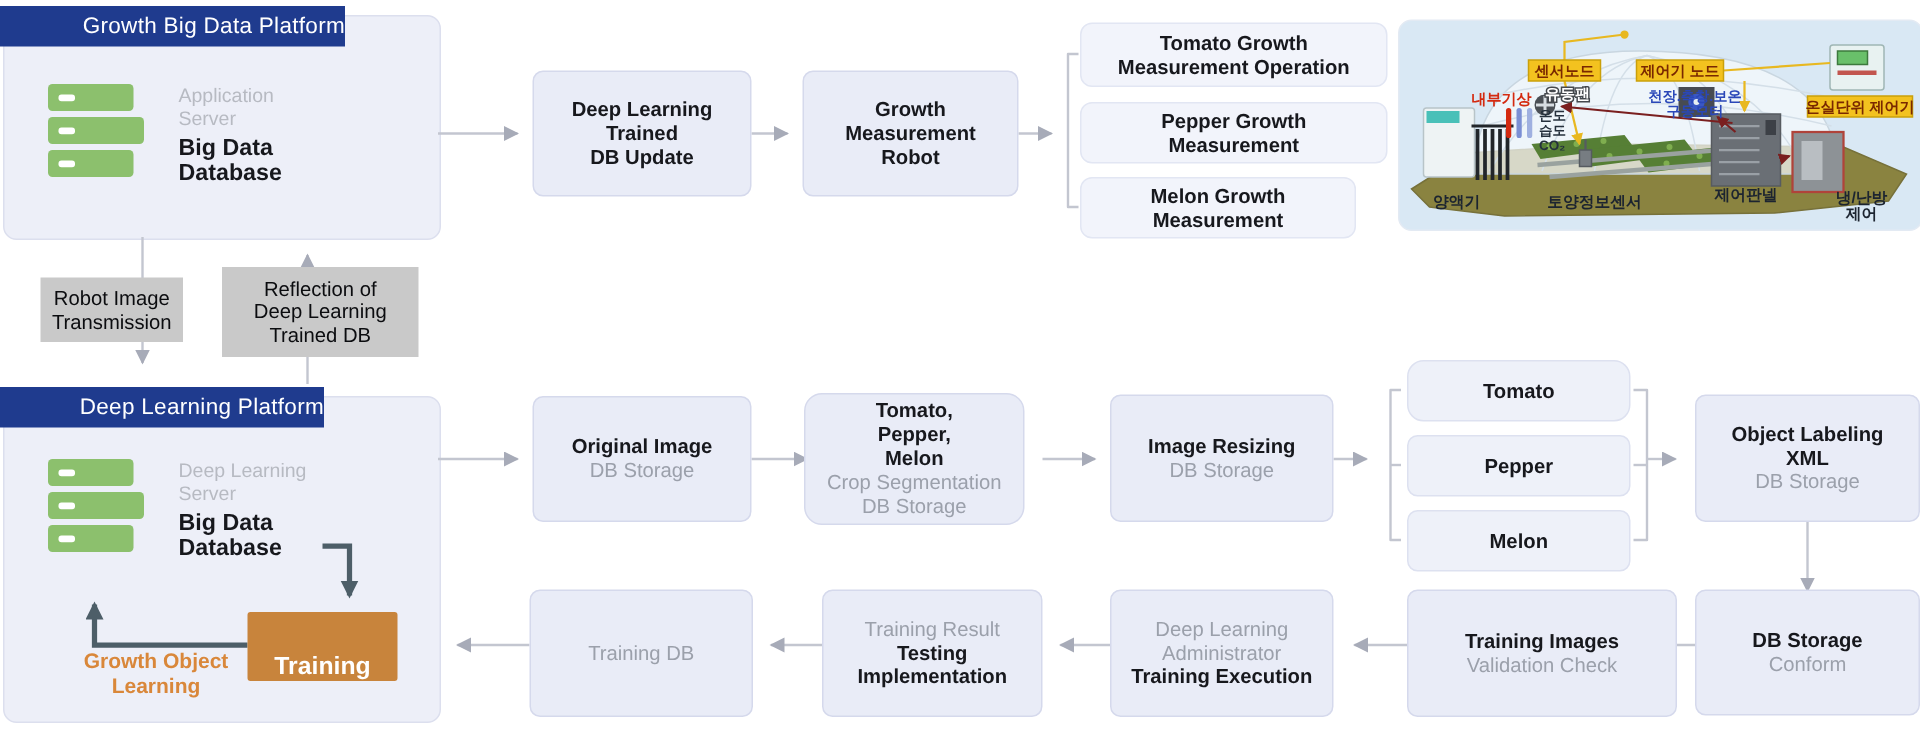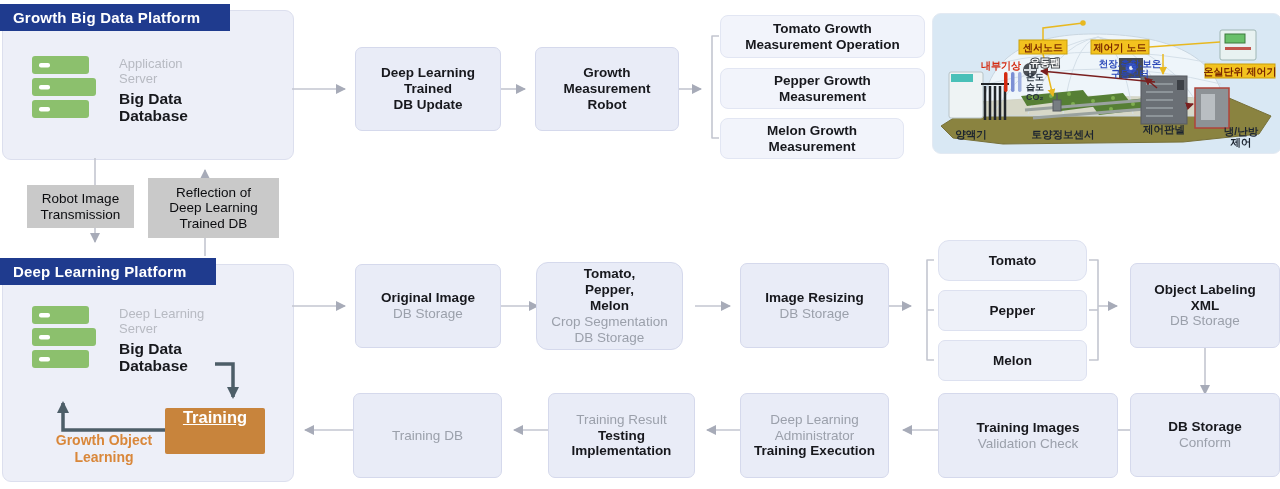--- a/index.html
+++ b/index.html
@@ -1,37 +1,37 @@
 <!DOCTYPE html>
 <html><head>
 <meta charset="utf-8">
 <style>
   html,body{margin:0;padding:0;background:#fff;}
   .stage{position:relative;width:1280px;height:489px;background:#ffffff;
          font-family:"Liberation Sans",sans-serif;overflow:hidden;}
   .abs{position:absolute;}
   .t{white-space:pre-line;text-align:center;}
   .pbox{background:#edeff8;border:1px solid #dcdfee;border-radius:9px;z-index:0;}
-  .hdr{background:#1f3b8e;color:#ffffff;font-weight:bold;font-size:15px;
-       display:flex;align-items:center;padding-left:13px;z-index:3;letter-spacing:.2px;box-sizing:border-box;}
+  .hdr{background:#1f3b8e;color:#ffffff;font-weight:normal;font-size:15px;
+       display:flex;align-items:center;padding-left:13px;z-index:3;letter-spacing:.2px;box-sizing:border-box;justify-content:flex-end;}
   .fbox{background:#e9ecf7;border:1px solid #d5d9ec;border-radius:7px;display:flex;flex-direction:column;
         align-items:center;justify-content:center;z-index:2;font-size:13.5px;line-height:1.18;box-sizing:border-box;}
   .obox{background:#f2f4fb;border:1px solid #e2e6f3;border-radius:8px;display:flex;align-items:center;
         justify-content:center;font-weight:bold;font-size:13.5px;line-height:1.18;z-index:2;color:#17181d;box-sizing:border-box;}
   .cbox{background:#eef1f9;border:1px solid #dde1f0;border-radius:7px;display:flex;align-items:center;
         justify-content:center;font-weight:bold;font-size:13.5px;z-index:2;color:#17181d;box-sizing:border-box;}
   .gbox{background:#c9c9c9;display:flex;align-items:center;justify-content:center;font-size:13.5px;
         line-height:1.16;z-index:2;color:#0b0c0f;box-sizing:border-box;}
   .strong{font-weight:bold;color:#17181d;}
   .sub{color:#9ba0ab;}
   .svgov{position:absolute;left:0;top:0;z-index:1;pointer-events:none;}
   .srvtxt-role{font-size:13px;color:#b7bac2;line-height:1.18;}
   .srvtxt-name{font-size:15.5px;font-weight:bold;color:#17181d;line-height:1.12;margin-top:3px;}
-  .training{background:#c8843c;color:#fff;font-weight:bold;font-size:16.5px;display:flex;align-items:flex-start;
-            justify-content:center;z-index:2;border-radius:2px;text-decoration:underline;}
+  .training{background:#c8843c;color:#fff;font-weight:bold;font-size:16.5px;display:flex;align-items:flex-end;
+            justify-content:center;z-index:2;border-radius:2px;}
   .gol{color:#d9873a;font-weight:bold;font-size:14px;line-height:1.2;z-index:2;}
   .ghwrap{background:#d9e8f4;border:1px solid #e3eaf3;border-radius:9px;overflow:hidden;z-index:2;}
   svg text{font-family:"Liberation Sans",sans-serif;}
 </style>
 </head>
 <body>
 
 <div class="stage">
 
   <div class="abs pbox" style="left:2px;top:10px;width:290px;height:148px;"></div>
@@ -118,21 +118,21 @@
   </div>
   <div class="abs obox" style="left:720px;top:68px;width:205px;height:41px;">
     <div class="t">Pepper Growth
 Measurement</div>
   </div>
   <div class="abs obox" style="left:720px;top:118px;width:184px;height:41px;">
     <div class="t">Melon Growth
 Measurement</div>
   </div>
 
-  <div class="abs gbox" style="left:27px;top:185px;width:107px;height:43px;">
+  <div class="abs gbox" style="left:27px;top:185px;width:95px;height:43px;">
     <div class="t">Robot Image
 Transmission</div>
   </div>
   <div class="abs gbox" style="left:148px;top:178px;width:131px;height:60px;">
     <div class="t">Reflection of
 Deep Learning
 Trained DB</div>
   </div>
 
   <svg class="abs" style="left:32px;top:306px;z-index:2;" width="64" height="64" viewBox="0 0 64 64">

